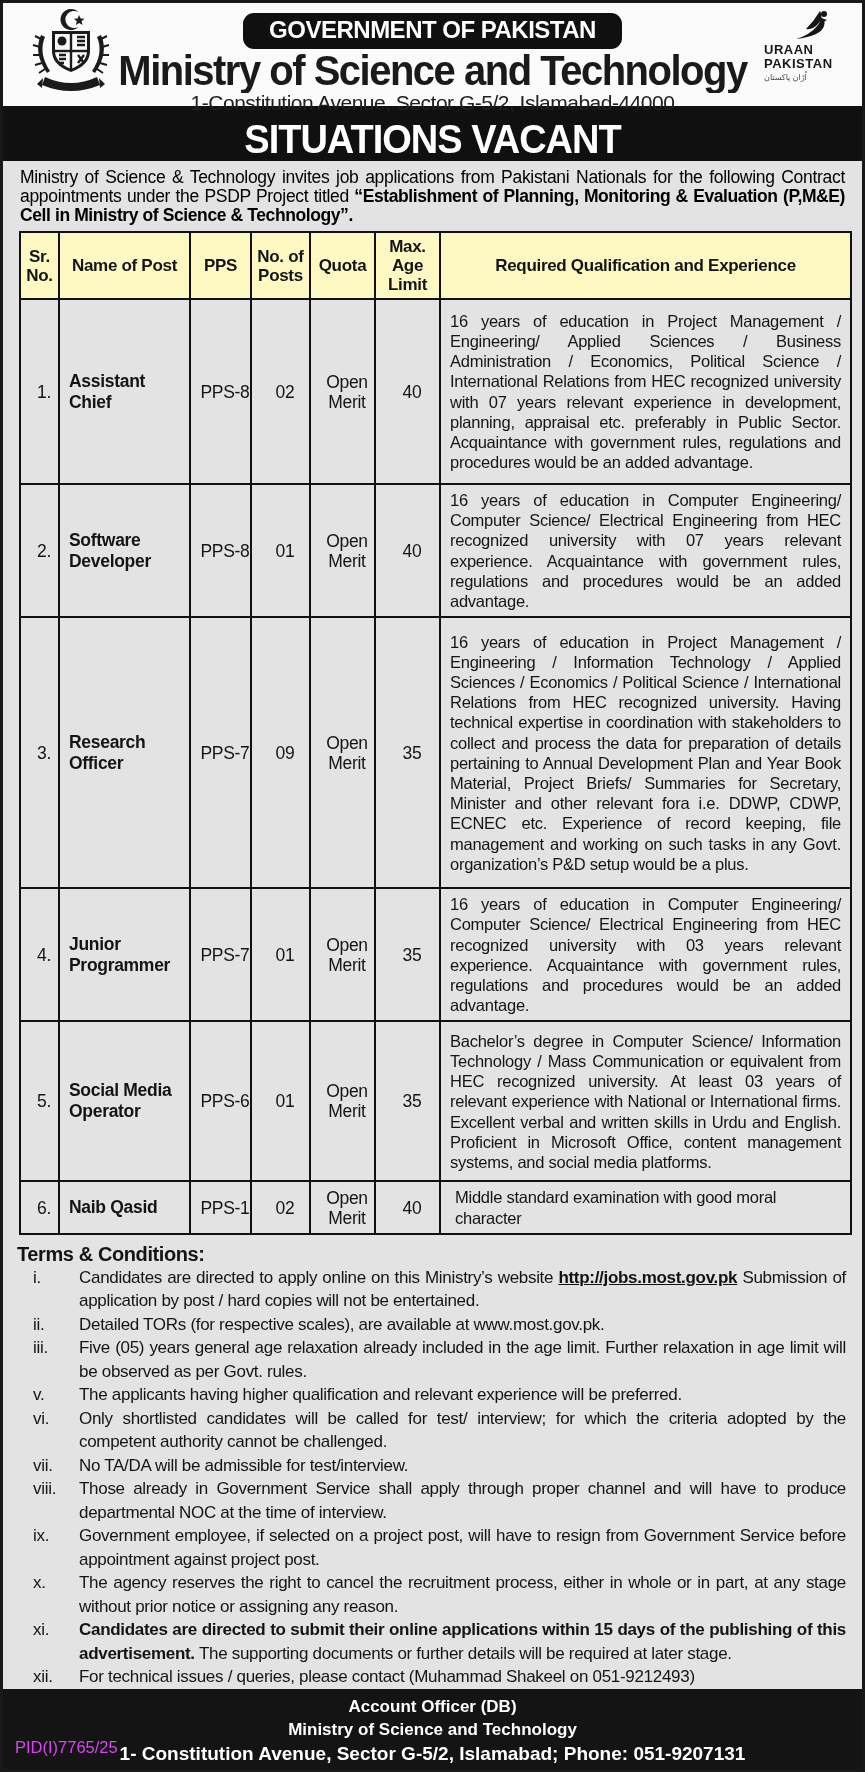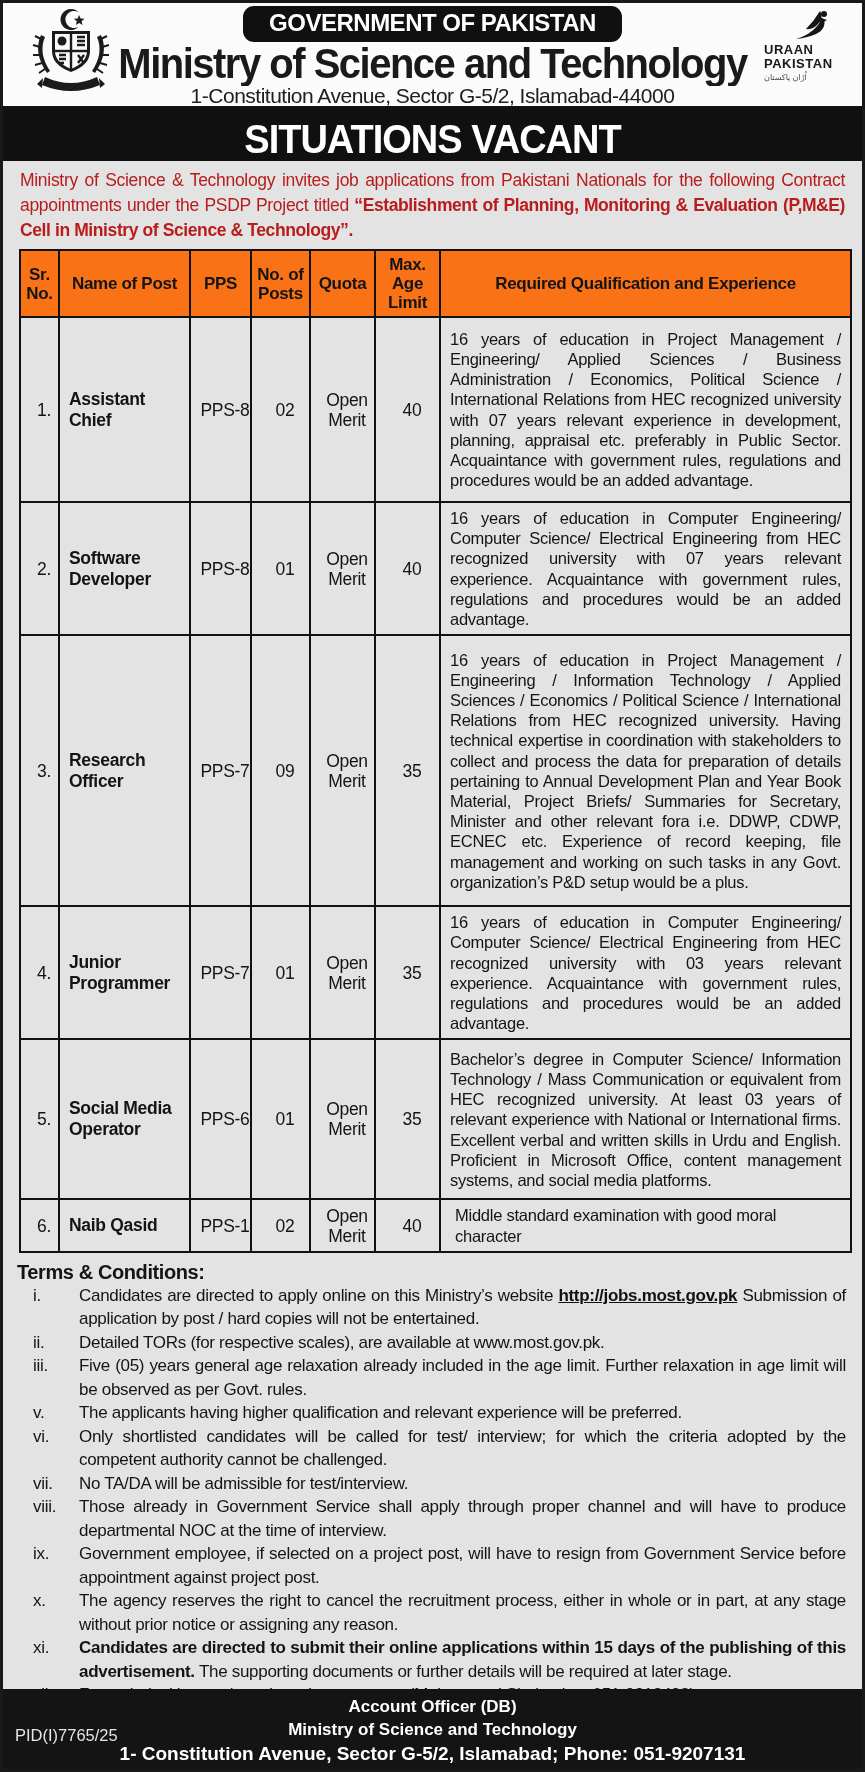--- a/index.html
+++ b/index.html
@@ -13,48 +13,48 @@
   .white-head {
     position:relative; background:#fbfbfb; height:105px; text-align:center;
     border-bottom:2px solid #111;
   }
   .emblem { position:absolute; left:16px; top:4px; width:104px; height:98px; }
   .uraan { position:absolute; right:6px; top:6px; width:92px; text-align:left; }
   .uraan svg { width:44px; height:34px; display:block; margin:0 auto; }
   .uraan-line { font-weight:bold; font-size:13px; letter-spacing:.5px; line-height:14px; color:#181818; }
   .uraan-urdu { font-size:8px; color:#4c4c4c; margin-top:2px; letter-spacing:1px; }
   .gov-pill {
-    display:inline-block; margin-top:3px; background:#101010; color:#fff;
+    display:inline-block; margin-top:10px; background:#101010; color:#fff;
     font-weight:bold; font-size:24px; letter-spacing:-.5px;
     padding:3px 26px 5px; border-radius:11px;
   }
   .ministry-title {
     font-size:40px; font-weight:bold; letter-spacing:-1.5px; line-height:42px;
     color:#1a1a1a; transform:scaleY(1.04);
   }
   .ministry-address { font-size:21px; letter-spacing:-.5px; color:#202020; }
   
   .sit-bar {
     background:#101010; height:53px; display:flex; align-items:flex-end; justify-content:center;
   }
   .sit-bar span { color:#fff; font-weight:bold; font-size:38px; letter-spacing:-1px; transform:scaleY(1.05); }
   
   .intro {
-    padding:7px 17px 6px; font-size:17.5px; line-height:25px;
-    text-align:justify; letter-spacing:-.3px; color:#b91c1c;
+    padding:7px 17px 6px; font-size:17.5px; line-height:19px;
+    text-align:justify; letter-spacing:-.3px; color:#000000;
   }
   .intro b { letter-spacing:-.4px; }
   
   table.vac {
     border-collapse:collapse; table-layout:fixed; width:831px; margin-left:16px;
     background:#e3e3e3;
   }
   table.vac th, table.vac td { border:2px solid #111; vertical-align:middle;padding-left:9px; }
   table.vac thead th {
-    background:#f97316; font-size:17px; font-weight:bold; text-align:center;
+    background:#fef9c3; font-size:17px; font-weight:bold; text-align:center;
     line-height:19px; padding:4px 2px; letter-spacing:-.3px;
   }
   td.c { text-align:center; font-size:17.5px; letter-spacing:-.3px; line-height:20px; }
   td.post { font-weight:bold; font-size:17.5px; padding-left:12px; letter-spacing:-.3px; line-height:21px; }
   td.qual {
     font-size:16.5px; line-height:20.2px; text-align:justify;
     padding:5px 9px 5px 10px; letter-spacing:-.25px;
   }
   td.qual.center { text-align:left; padding-left:14px; }
   
@@ -64,21 +64,21 @@
   .term .num { flex:0 0 62px; padding-left:16px; }
   .term .txt { flex:1; text-align:justify; }
   .term .txt a { color:#111; font-weight:bold; text-decoration:underline; }
   
   .footer {
     position:absolute; left:0; right:0; bottom:0; height:80px; background:#141414;
     color:#fff; text-align:center; padding-top:6px;
   }
   .footer .f1 { font-weight:bold; font-size:17px; line-height:23px; }
   .footer .f3 { font-weight:bold; font-size:19px; line-height:25px; }
-  .pid { position:absolute; left:12px; bottom:24px; font-size:16.5px; color:#e5e5e5; font-weight:normal; }
+  .pid { position:absolute; left:12px; bottom:12px; font-size:16.5px; color:#d946ef; font-weight:normal; }
 </style>
 </head>
 <body>
 
 <div class="ad">
 
   <div class="white-head">
     <svg class="emblem" viewBox="0 0 104 98" aria-hidden="true">
       <g fill="#1b1b1b">
         <path d="M52 2 a10.5 10.5 0 1 0 7.5 17.8 a8.6 8.6 0 1 1 0-14.6 A10.4 10.4 0 0 0 52 2z"></path>

